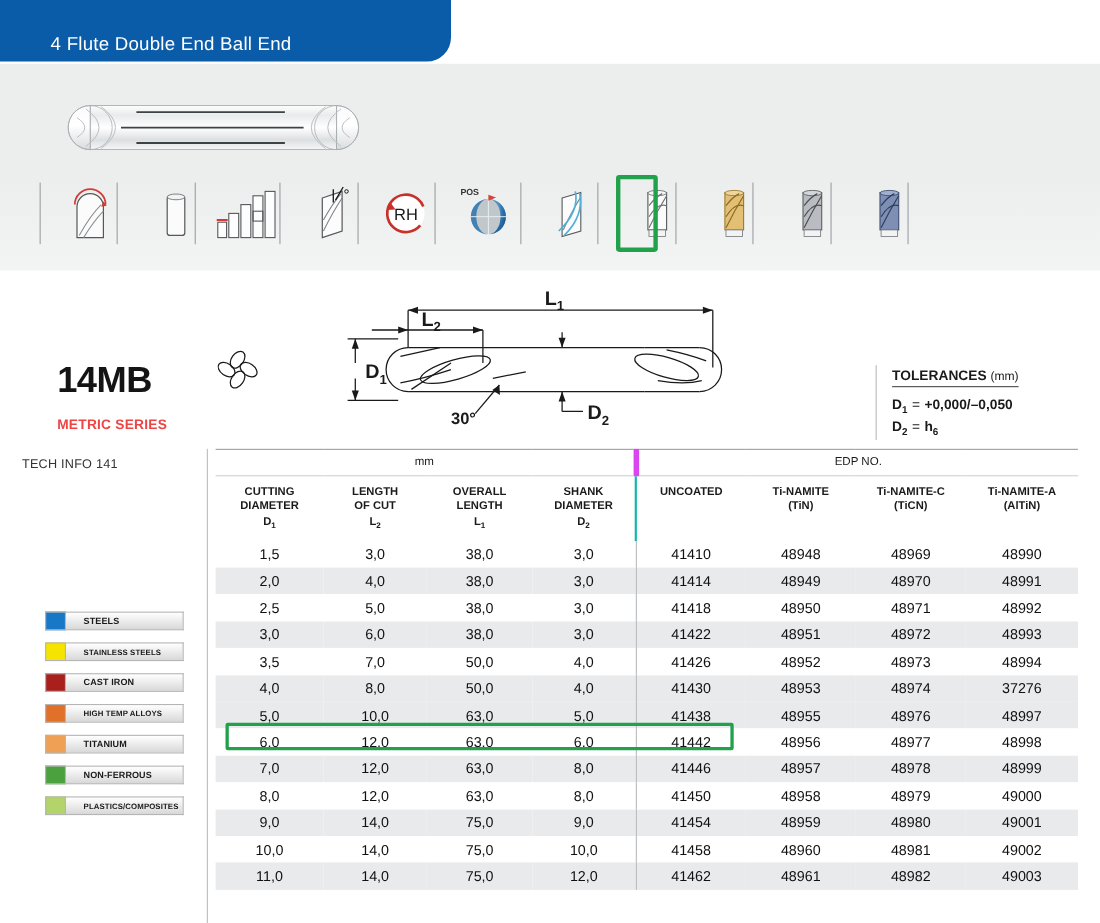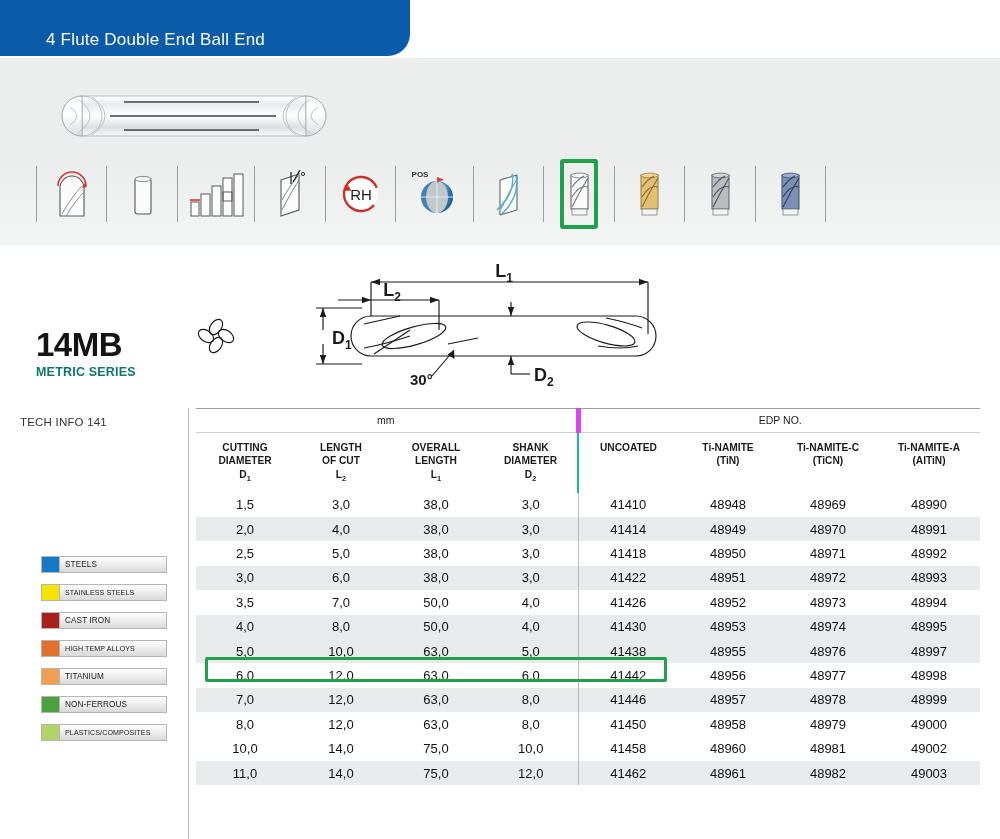--- a/index.html
+++ b/index.html
@@ -46,51 +46,51 @@
   }
 
   
   .icon-row {
     position: absolute; left: 36px; top: 100px;
     width: 790px; height: 72px;
     display: flex; align-items: center;
   }
   .icon-cell {
     width: 78px; height: 72px;
-    display: flex; align-items: center; justify-content: center;
+    display: flex; align-items: center; justify-content: flex-end;
     position: relative;
   }
   .icon-cell.wide { width: 86px; }
   .vsep {
     width: 1px; height: 56px;
     background: #9aa0a4;
     flex: 0 0 1px;
   }
   .icon-cell.selected::after {
     content: "";
     position: absolute;
     left: 16px; top: 1px; right: 16px; bottom: 1px;
     border: 4px solid #21a14b;
     border-radius: 3px;
   }
 
   
   .mid { position: absolute; left: 0; top: 246px; width: 1000px; height: 165px; }
 
   .series-box {
-    position: absolute; left: 36px; top: 82px;
+    position: absolute; left: 52px; top: 82px;
     width: 150px;
   }
   .series-code {
     font-size: 33px; font-weight: 700; letter-spacing: -0.5px;
     line-height: 1; color: #141414;
   }
   .series-sub {
     font-size: 12.5px; font-weight: 700; letter-spacing: .2px;
-    margin-top: 4px; color: #0f766e;
+    margin-top: 18px; color: #ef4444;
   }
   .tech-info {
     position: absolute; left: 20px; top: 170px;
     font-size: 11.5px; color: #333; letter-spacing: .2px;
   }
 
   .diagram { position: absolute; left: 186px; top: 12px; width: 600px; height: 150px; }
 
   
   .tol-wrap {
@@ -113,24 +113,24 @@
   .legend { position: absolute; left: 41px; top: 556px; width: 126px; }
   .legend-item {
     display: flex; align-items: stretch;
     height: 17px; margin-bottom: 11px;
   }
   .legend-swatch { width: 19px; flex: 0 0 19px; border: 1px solid #b5b5b5; }
   .legend-label {
     flex: 1;
     background: linear-gradient(to bottom, #ffffff 0%, #d8d8d8 100%);
     border: 1px solid #b5b5b5; border-left: none;
-    font-size: 8.2px; font-weight: 400; letter-spacing: .1px;
+    font-size: 8.2px; font-weight: 700; letter-spacing: .1px;
     color: #1a1a1a;
     display: flex; align-items: center;
-    padding-left: 5px;
+    padding-left: 16px;
   }
   .legend-label.tiny { font-size: 7.1px; }
 
   
   .table-divider {
     position: absolute; left: 188px; top: 408px;
     width: 1px; height: 431px; background: #b9bcbf;
   }
   .tbl {
     position: absolute; left: 196px; top: 408px;
@@ -448,20 +448,32 @@
           <tspan>D</tspan><tspan dy="5" font-size="12">1</tspan>
         </text>
         <text x="348" y="123" font-size="18">
           <tspan>D</tspan><tspan dy="5" font-size="12">2</tspan>
         </text>
         <text x="224" y="127" font-size="15">30°</text>
       </g>
     </svg>
   </div>
 
+  <div class="tol-wrap">
+    <div class="tol-title">
+      <span>TOLERANCES</span>
+      <span class="u">(mm)</span>
+    </div>
+    <div class="tol-line">
+      <span>D</span><sub>1</sub><span class="eq">=</span><span>+0,000/–0,050</span>
+    </div>
+    <div class="tol-line">
+      <span>D</span><sub>2</sub><span class="eq">=</span><span>h</span><sub>6</sub>
+    </div>
+  </div>
 </div>
 
 <div class="legend">
     <div class="legend-item">
       <div class="legend-swatch" style="background: rgb(24, 120, 200);"></div>
       <div class="legend-label">STEELS</div>
     </div>
     <div class="legend-item">
       <div class="legend-swatch" style="background: rgb(245, 228, 0);"></div>
       <div class="legend-label tiny">STAINLESS STEELS</div>
@@ -569,21 +581,21 @@
         <td>48994</td>
       </tr>
       <tr class="alt">
         <td>4,0</td>
         <td>8,0</td>
         <td>50,0</td>
         <td>4,0</td>
         <td class="sep">41430</td>
         <td>48953</td>
         <td>48974</td>
-        <td>48995</td>
+        <td>37276</td>
       </tr>
       <tr class="alt">
         <td>5,0</td>
         <td>10,0</td>
         <td>63,0</td>
         <td>5,0</td>
         <td class="sep">41438</td>
         <td>48955</td>
         <td>48976</td>
         <td>48997</td>
@@ -611,20 +623,30 @@
       <tr>
         <td>8,0</td>
         <td>12,0</td>
         <td>63,0</td>
         <td>8,0</td>
         <td class="sep">41450</td>
         <td>48958</td>
         <td>48979</td>
         <td>49000</td>
       </tr>
+      <tr class="alt">
+        <td>9,0</td>
+        <td>14,0</td>
+        <td>75,0</td>
+        <td>9,0</td>
+        <td class="sep">41454</td>
+        <td>48959</td>
+        <td>48980</td>
+        <td>49001</td>
+      </tr>
       <tr>
         <td>10,0</td>
         <td>14,0</td>
         <td>75,0</td>
         <td>10,0</td>
         <td class="sep">41458</td>
         <td>48960</td>
         <td>48981</td>
         <td>49002</td>
       </tr>

